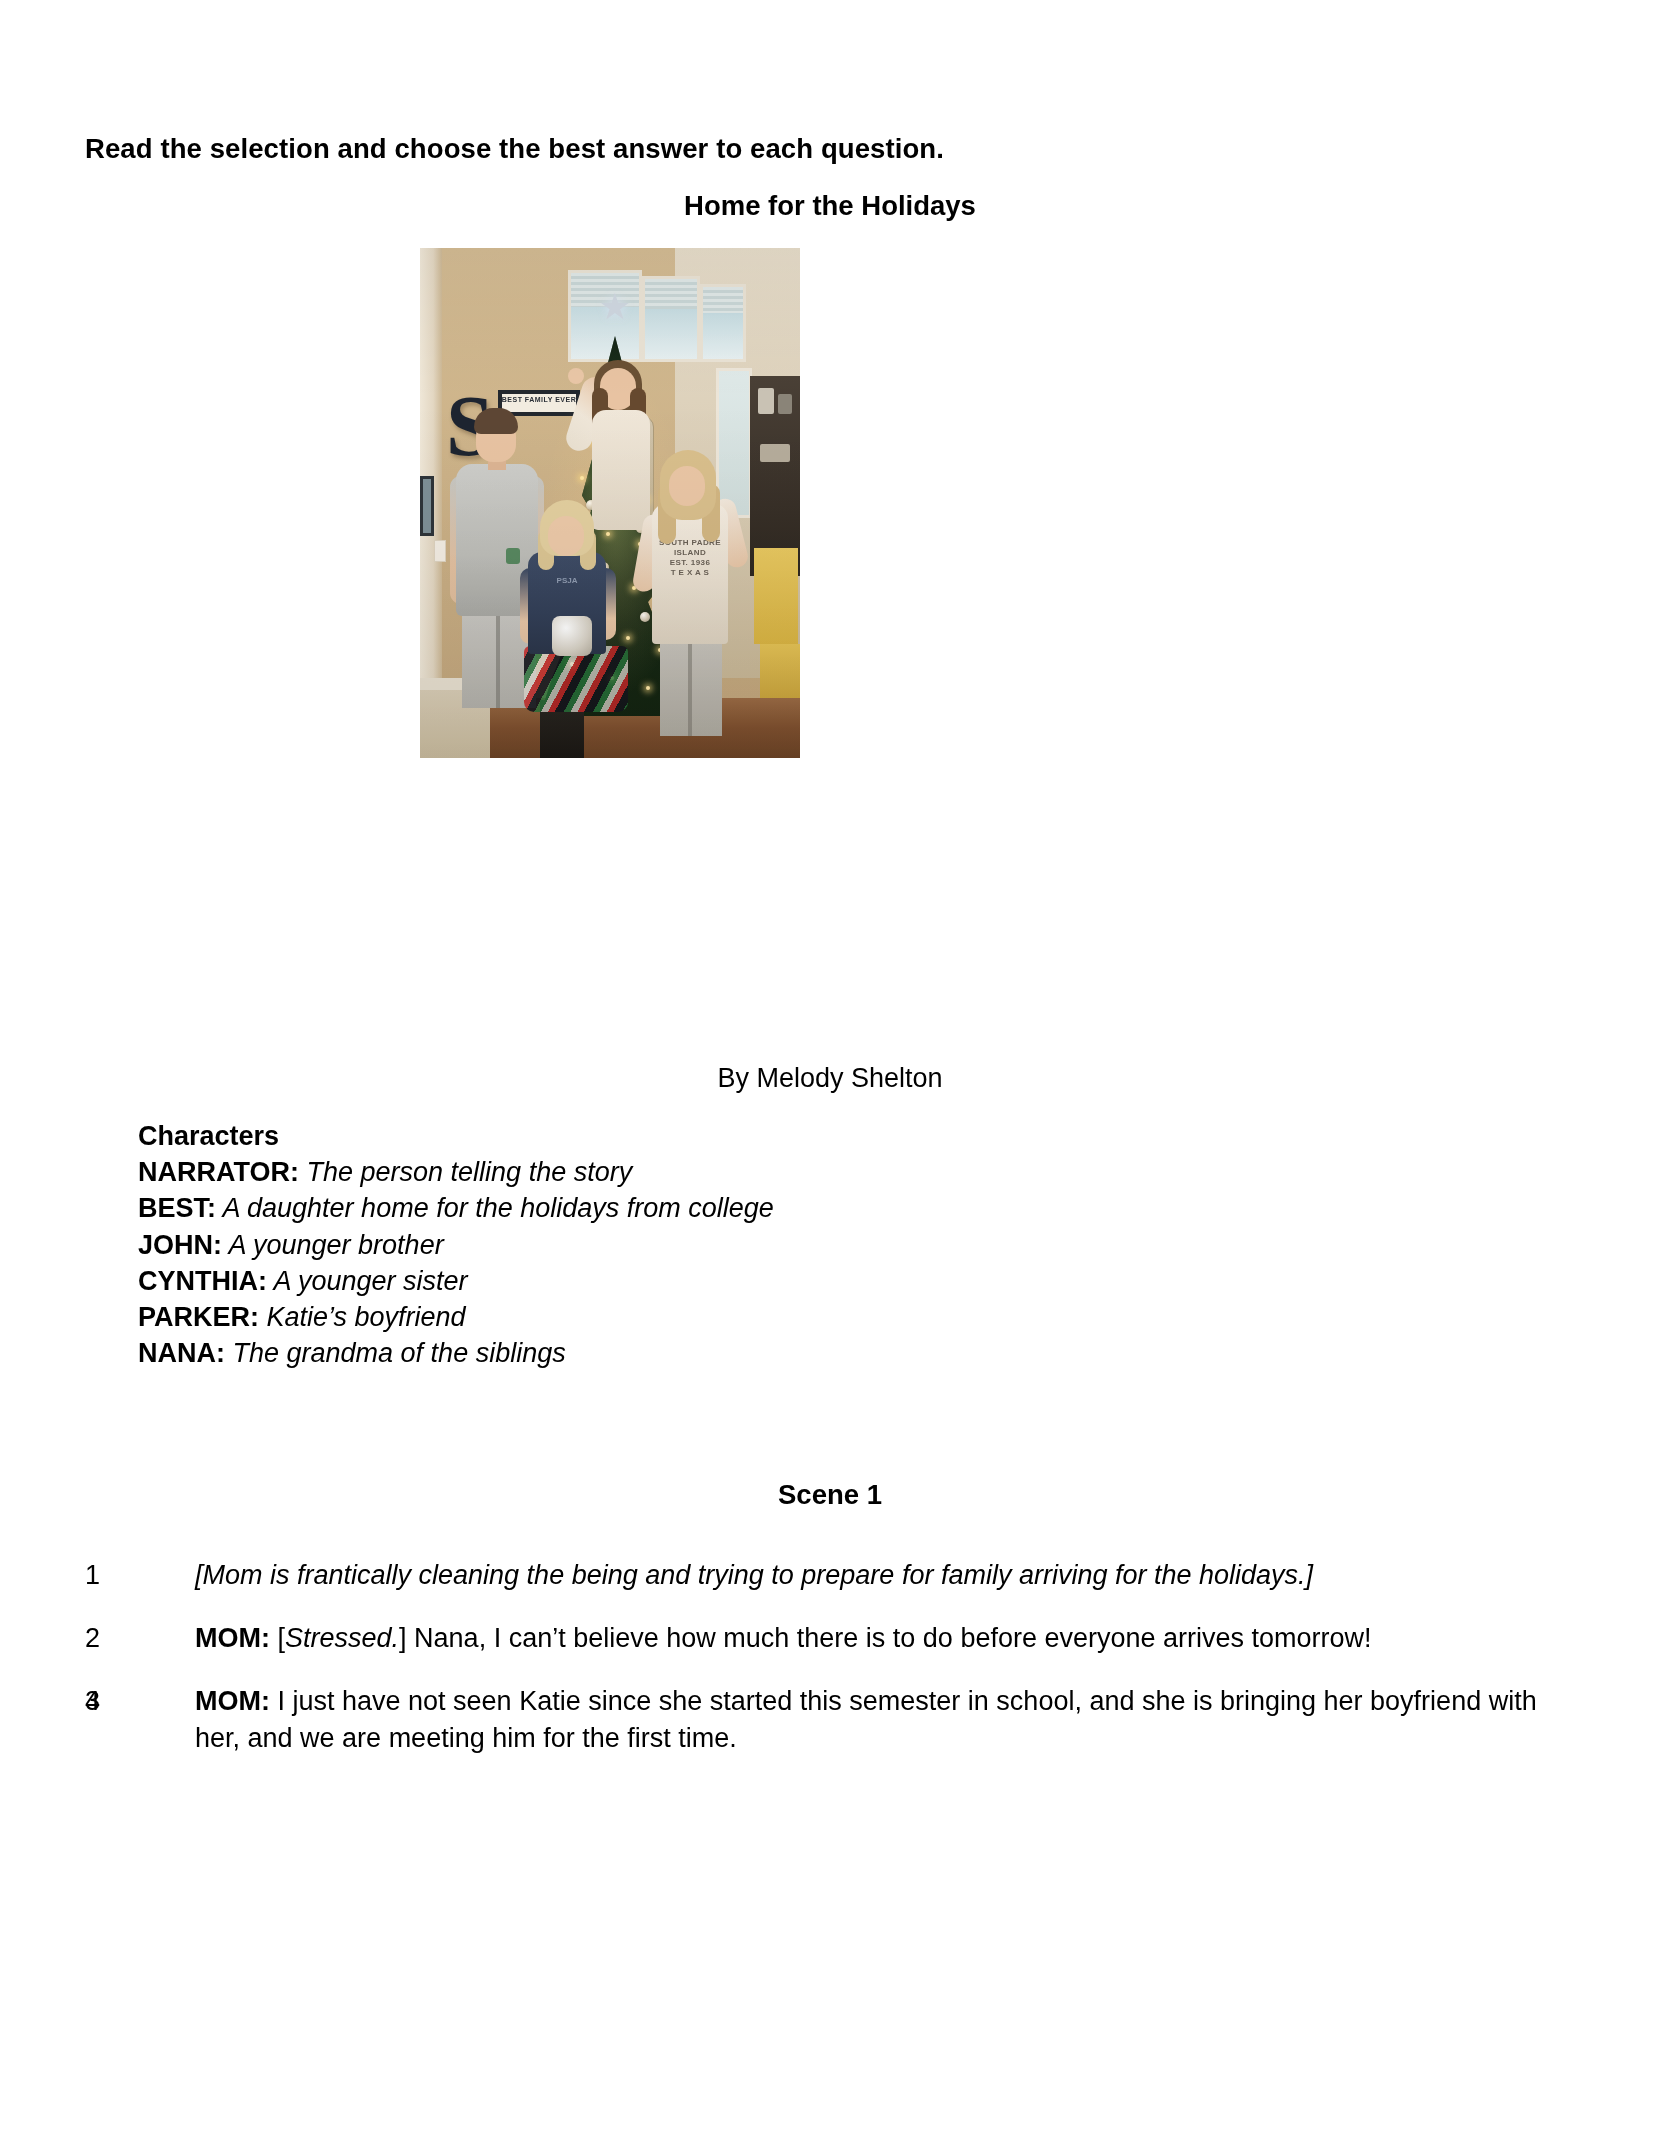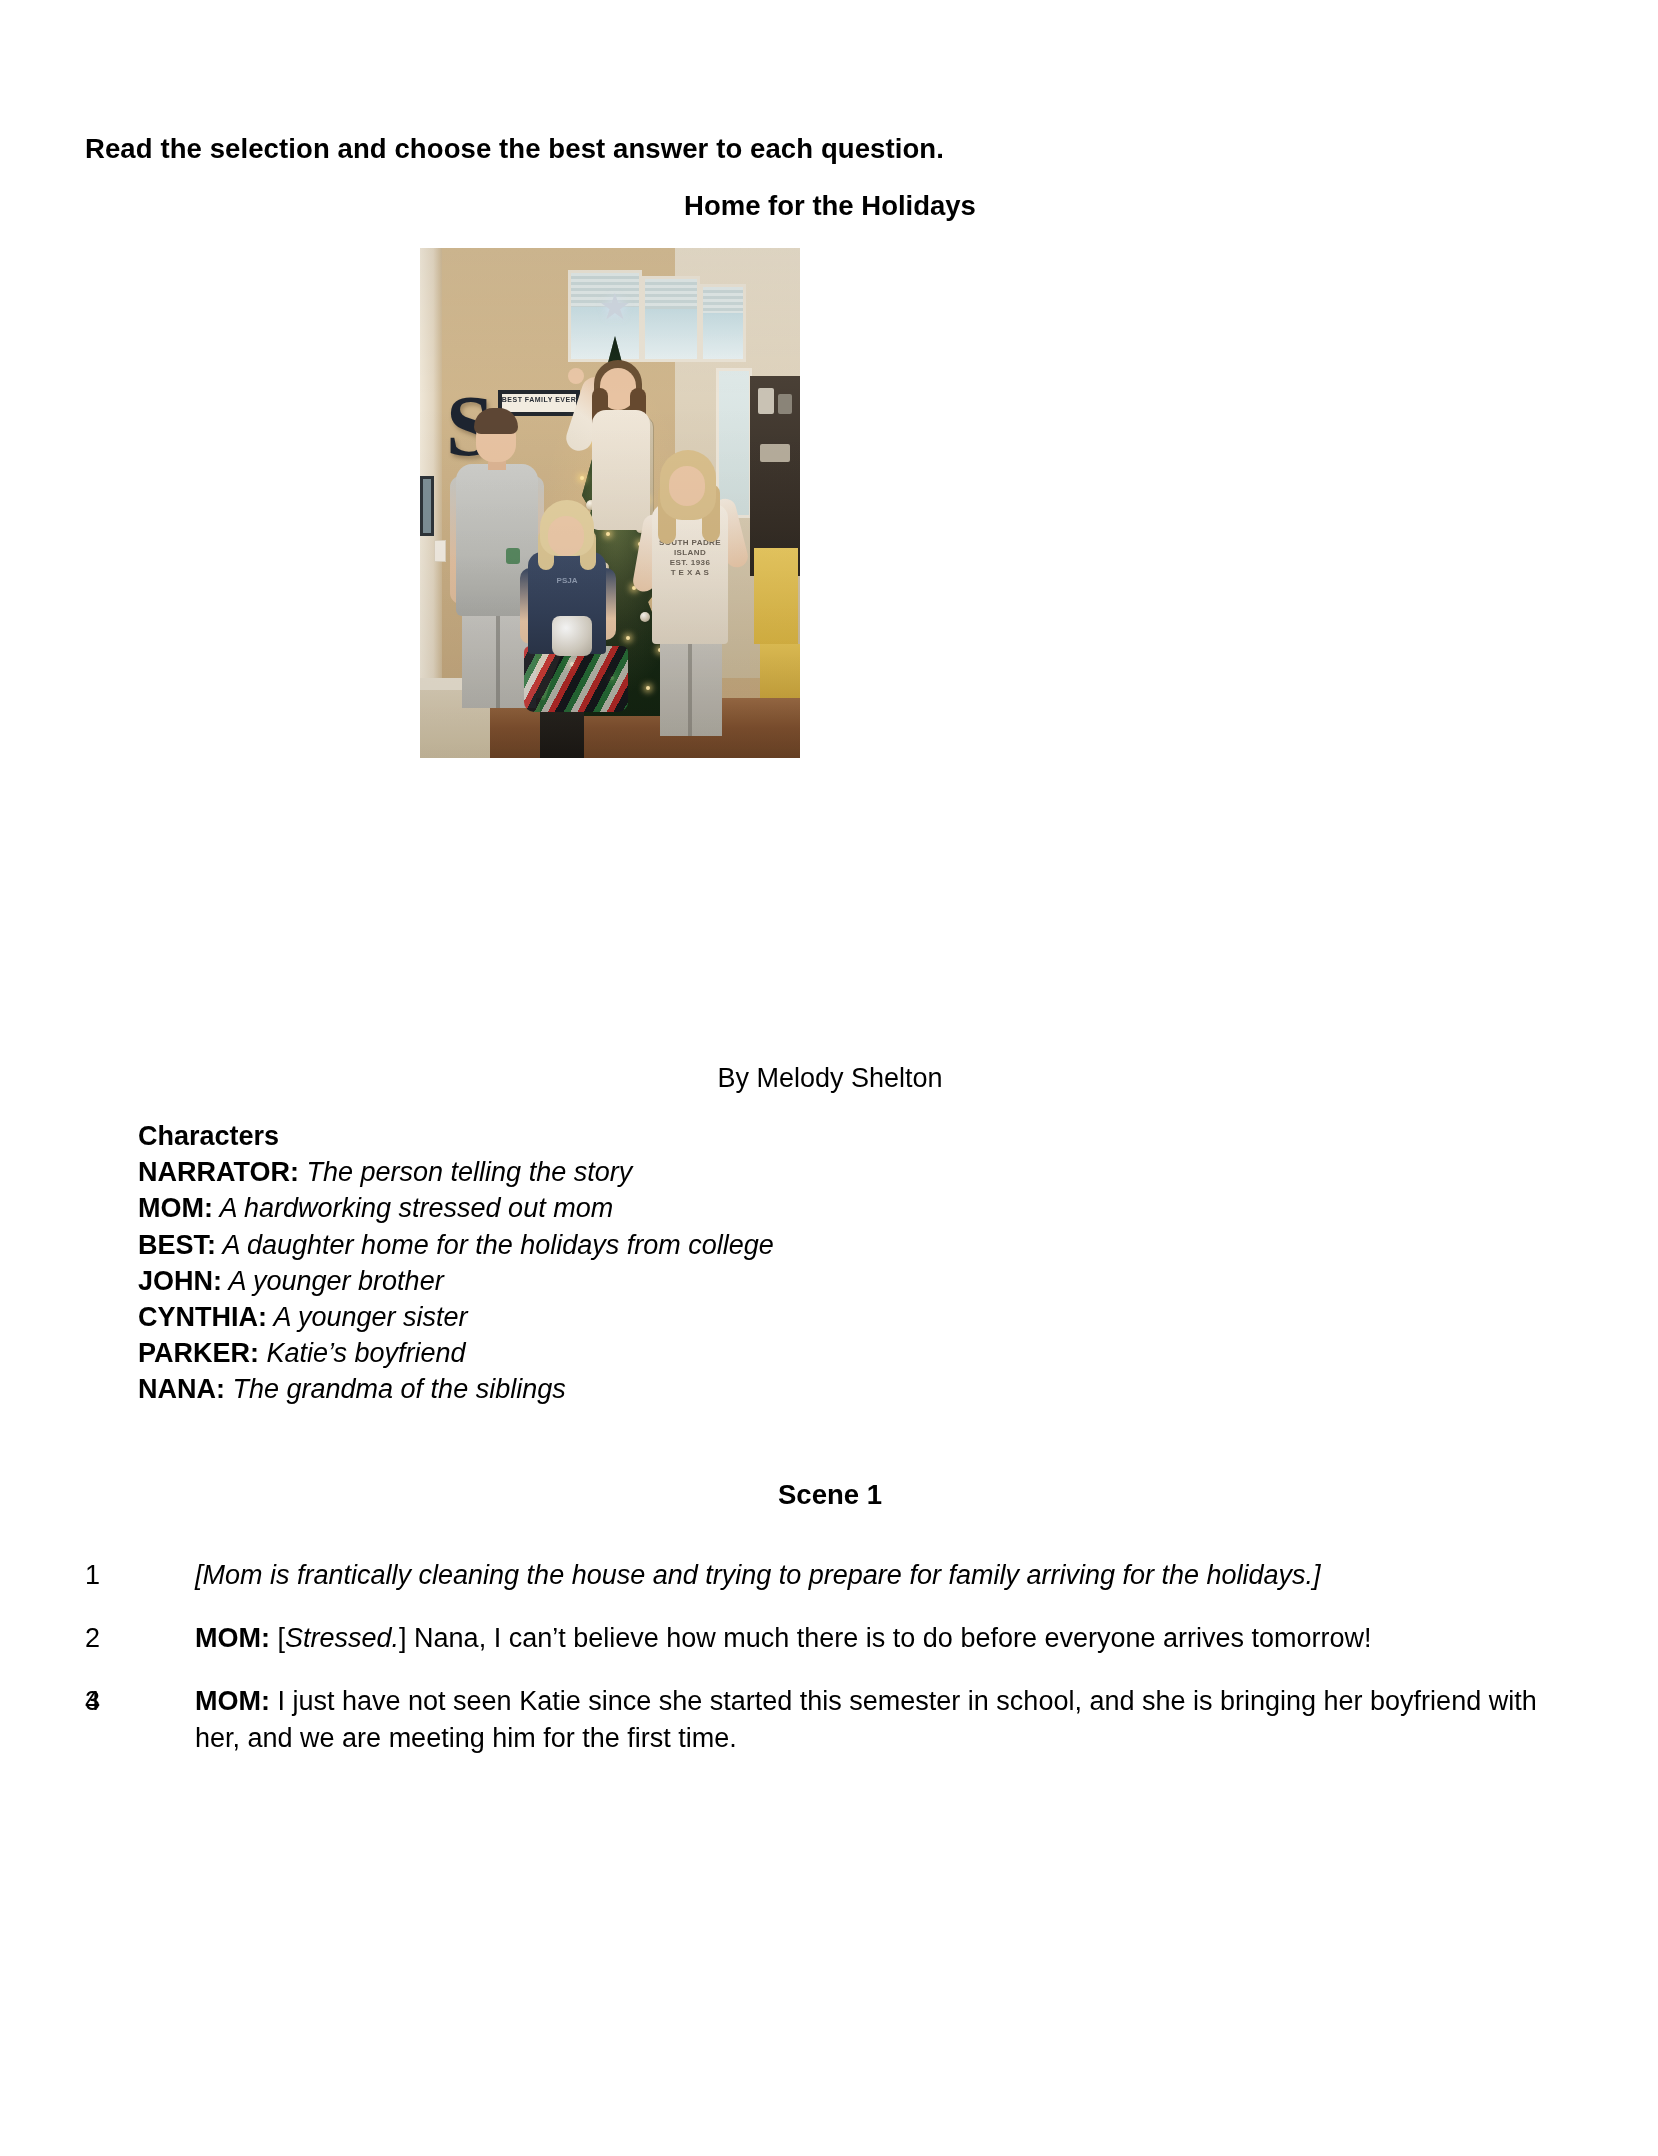--- a/index.html
+++ b/index.html
@@ -459,31 +459,30 @@
 
     <div class="ph photo-shade"></div>
   </div>
 
   <div class="byline">By Melody Shelton</div>
 
   <div class="characters">
     <div class="hdr">Characters</div>
     <div id="char-list">
         <div class="char-line"><span class="nm">NARRATOR:</span><span class="ds"> The person telling the story</span></div>
-        <div class="char-line"><span class="nm">MOM:</span><span class="ds"> A hardworking stressed out mom</span></div>
         <div class="char-line"><span class="nm">BEST:</span><span class="ds"> A daughter home for the holidays from college</span></div>
         <div class="char-line"><span class="nm">JOHN:</span><span class="ds"> A younger brother</span></div>
         <div class="char-line"><span class="nm">CYNTHIA:</span><span class="ds"> A younger sister</span></div>
         <div class="char-line"><span class="nm">PARKER:</span><span class="ds"> Katie’s boyfriend</span></div>
         <div class="char-line"><span class="nm">NANA:</span><span class="ds"> The grandma of the siblings</span></div>
       </div>
   </div>
 
   <div class="scene-title">Scene 1</div>
 
   <div class="script" id="script-list">
-      <div class="para all-it"><span class="num">1</span><span class="body"><span>[Mom is frantically cleaning the house and trying to prepare for family arriving for the holidays.]</span></span></div>
+      <div class="para all-it"><span class="num">1</span><span class="body"><span>[Mom is frantically cleaning the being and trying to prepare for family arriving for the holidays.]</span></span></div>
       <div class="para"><span class="num">2</span><span class="body"><span class="spk">MOM:</span> [<span class="it">Stressed.</span>]<span> Nana, I can’t believe how much there is to do before everyone arrives tomorrow!</span></span></div>
       <div class="para"><span class="num">3</span></div>
       <div class="para"><span class="num">4</span><span class="body"><span class="spk">MOM:</span><span> I just have not seen Katie since she started this semester in school, and she is bringing her boyfriend with her, and we are meeting him for the first time.</span></span></div>
     </div>
 
 </div>
 
 </body></html>

